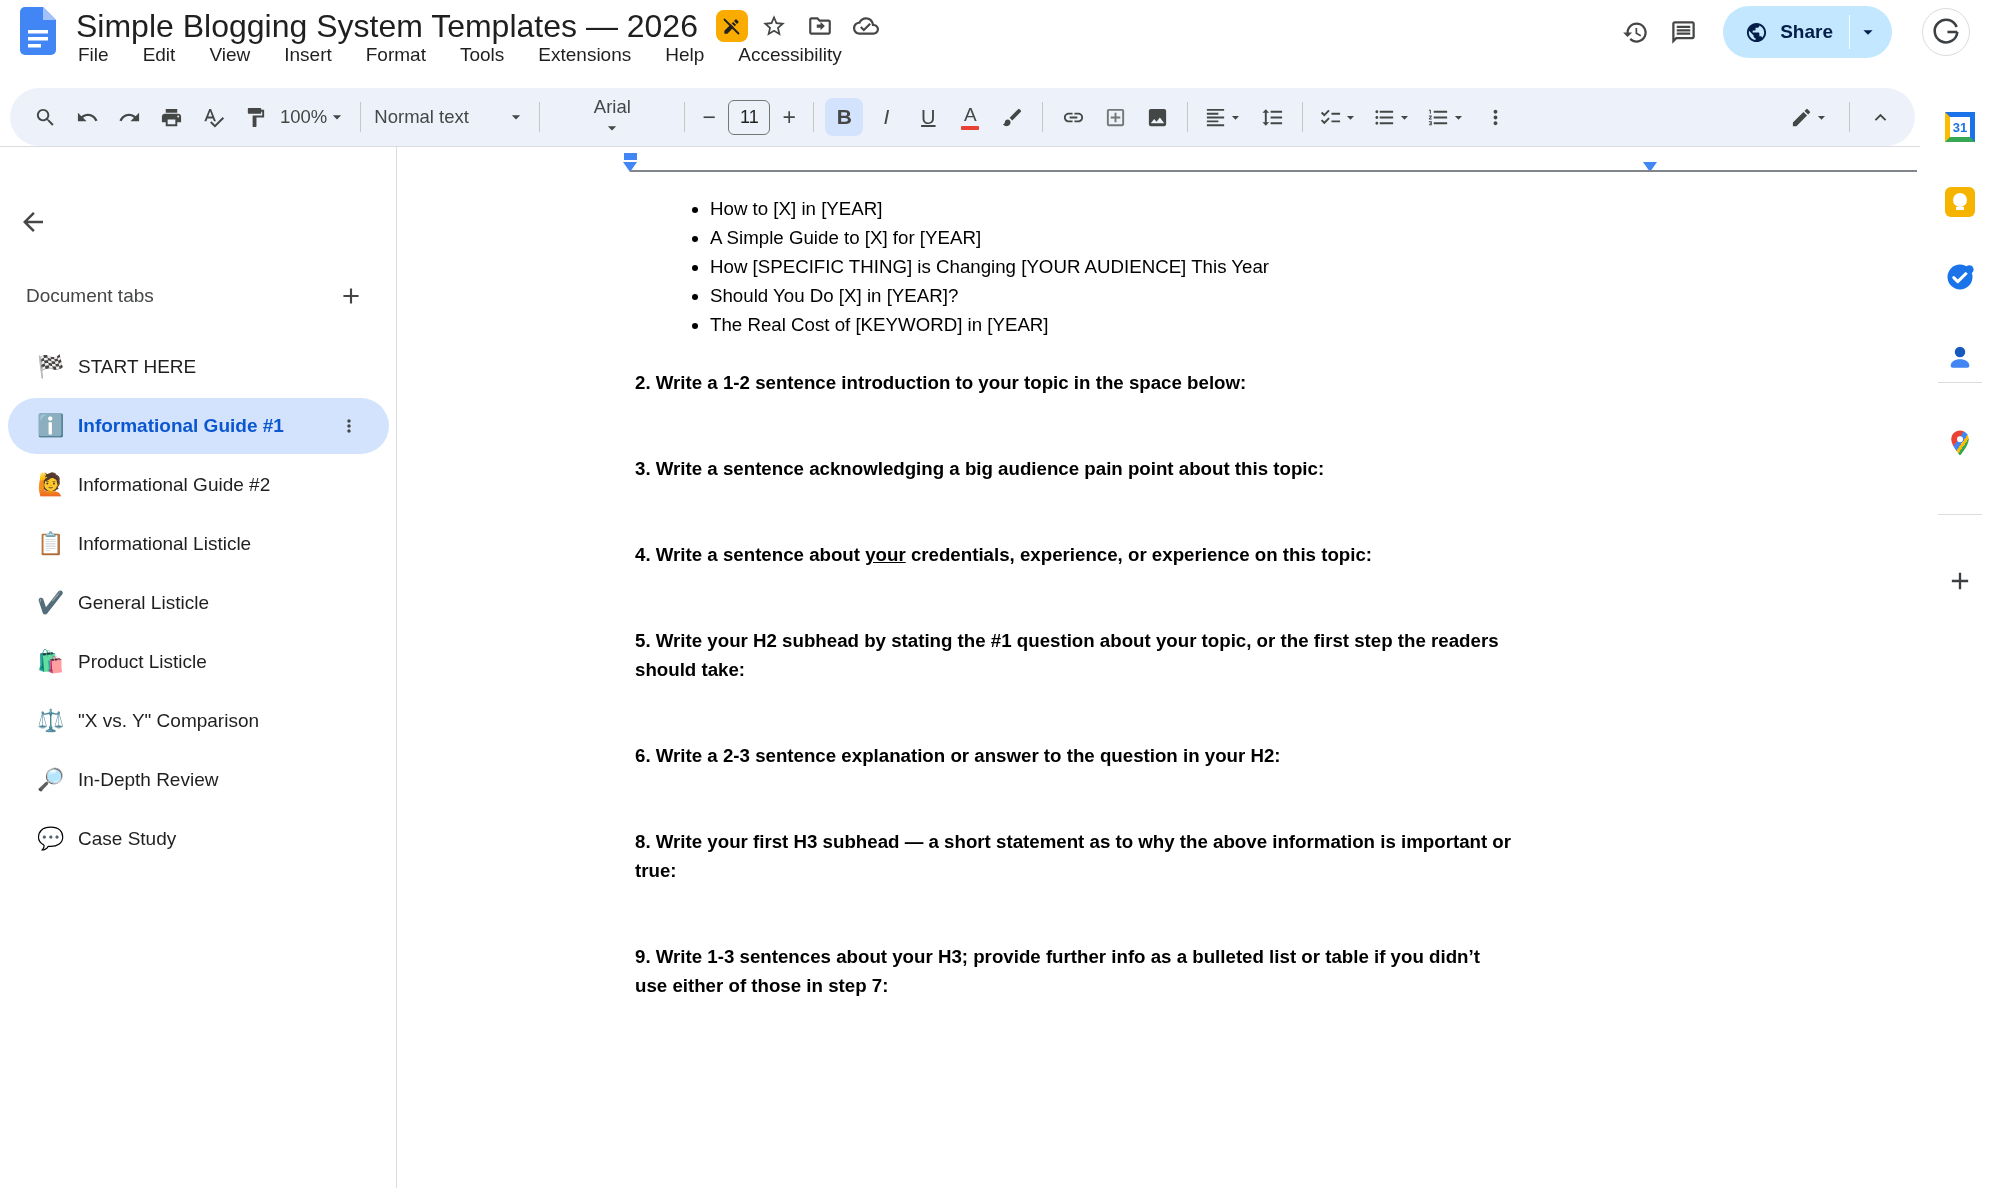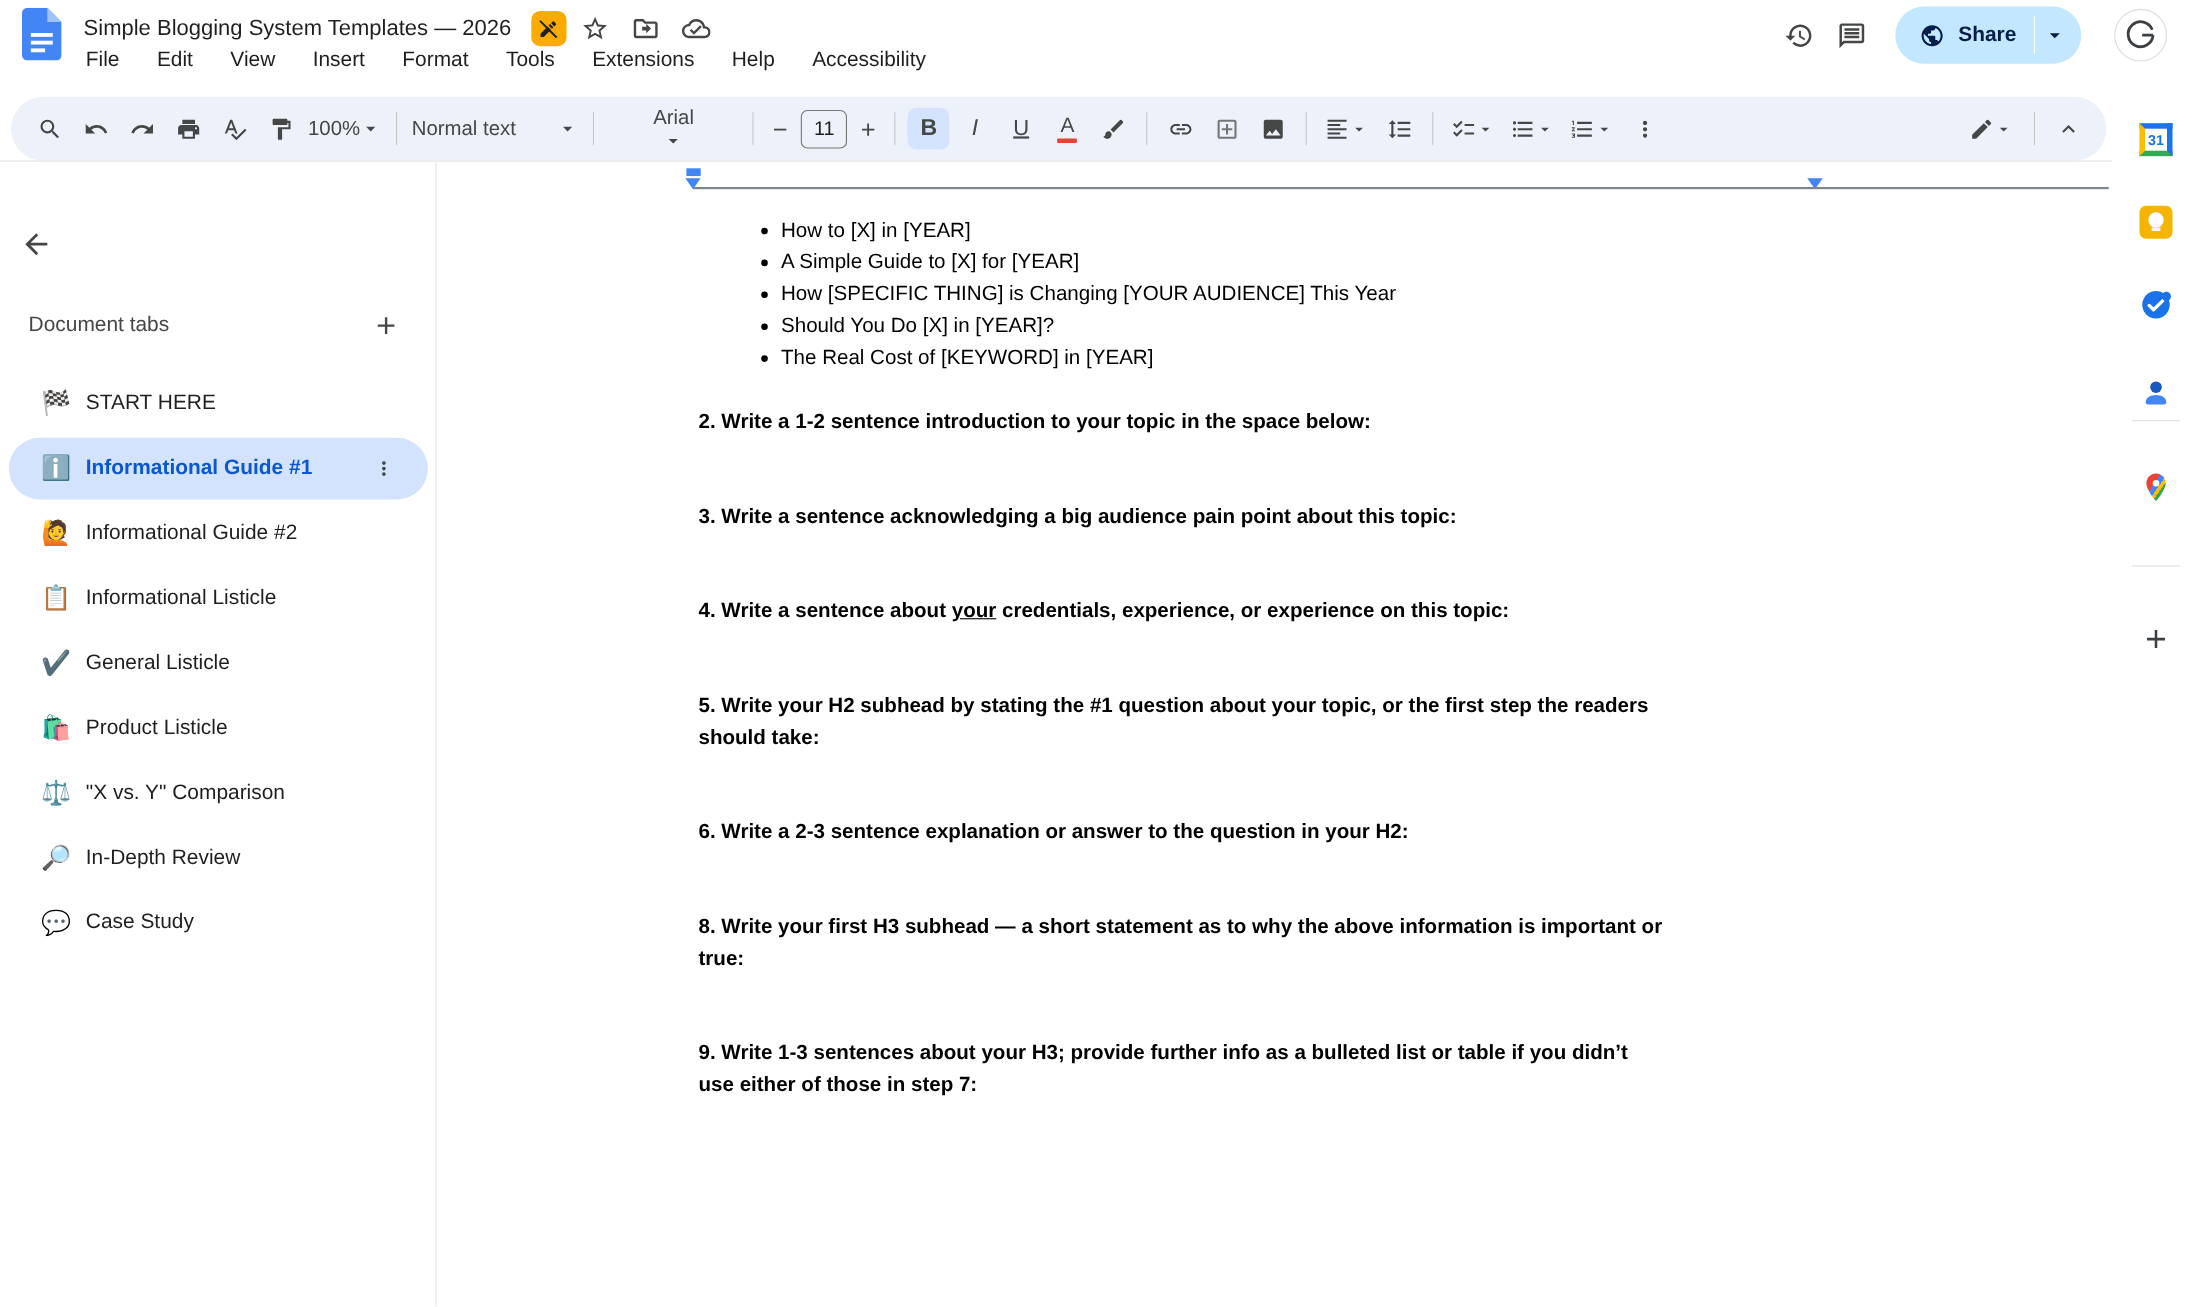--- a/index.html
+++ b/index.html
@@ -4,21 +4,21 @@
 <style>
   html,body{margin:0;padding:0;background:#fff;}
   .app{position:relative;width:2000px;height:1188px;background:#fff;overflow:hidden;
        font-family:"Liberation Sans",sans-serif;color:#1f1f1f;}
   svg{display:block;}
 
   
   .topbar{position:absolute;left:0;top:0;width:100%;height:88px;background:#fff;}
   .logo{position:absolute;left:20px;top:7px;width:36px;height:48px;cursor:pointer;}
   .title-row{position:absolute;left:76px;top:4px;height:44px;display:flex;align-items:center;}
-  .doc-title{font-size:20px;color:#1f1f1f;white-space:nowrap;}
+  .doc-title{font-size:32px;color:#1f1f1f;white-space:nowrap;}
   .badge{width:32px;height:32px;border-radius:8px;background:#f9ab00;display:flex;align-items:center;justify-content:center;margin-left:18px;}
   .hicon{width:40px;height:40px;display:flex;align-items:center;justify-content:center;border-radius:50%;margin-left:6px;}
   .hicon svg{width:26px;height:26px;fill:#444746;}
   .menubar{position:absolute;left:76px;top:43px;display:flex;gap:30px;font-size:19px;color:#1f1f1f;}
   .menu-item{cursor:pointer;padding:1px 2px;border-radius:6px;}
   .head-right{position:absolute;right:30px;top:4px;height:56px;display:flex;align-items:center;}
   .hbtn{width:48px;height:48px;border-radius:50%;display:flex;align-items:center;justify-content:center;}
   .hbtn svg{width:27px;height:27px;fill:#444746;}
   .share-btn{height:52px;margin-left:16px;border-radius:26px;background:#c2e7ff;display:flex;align-items:center;padding:0 6px 0 22px;color:#041e49;}
   .share-btn .globe{width:23px;height:23px;fill:#041e49;}

